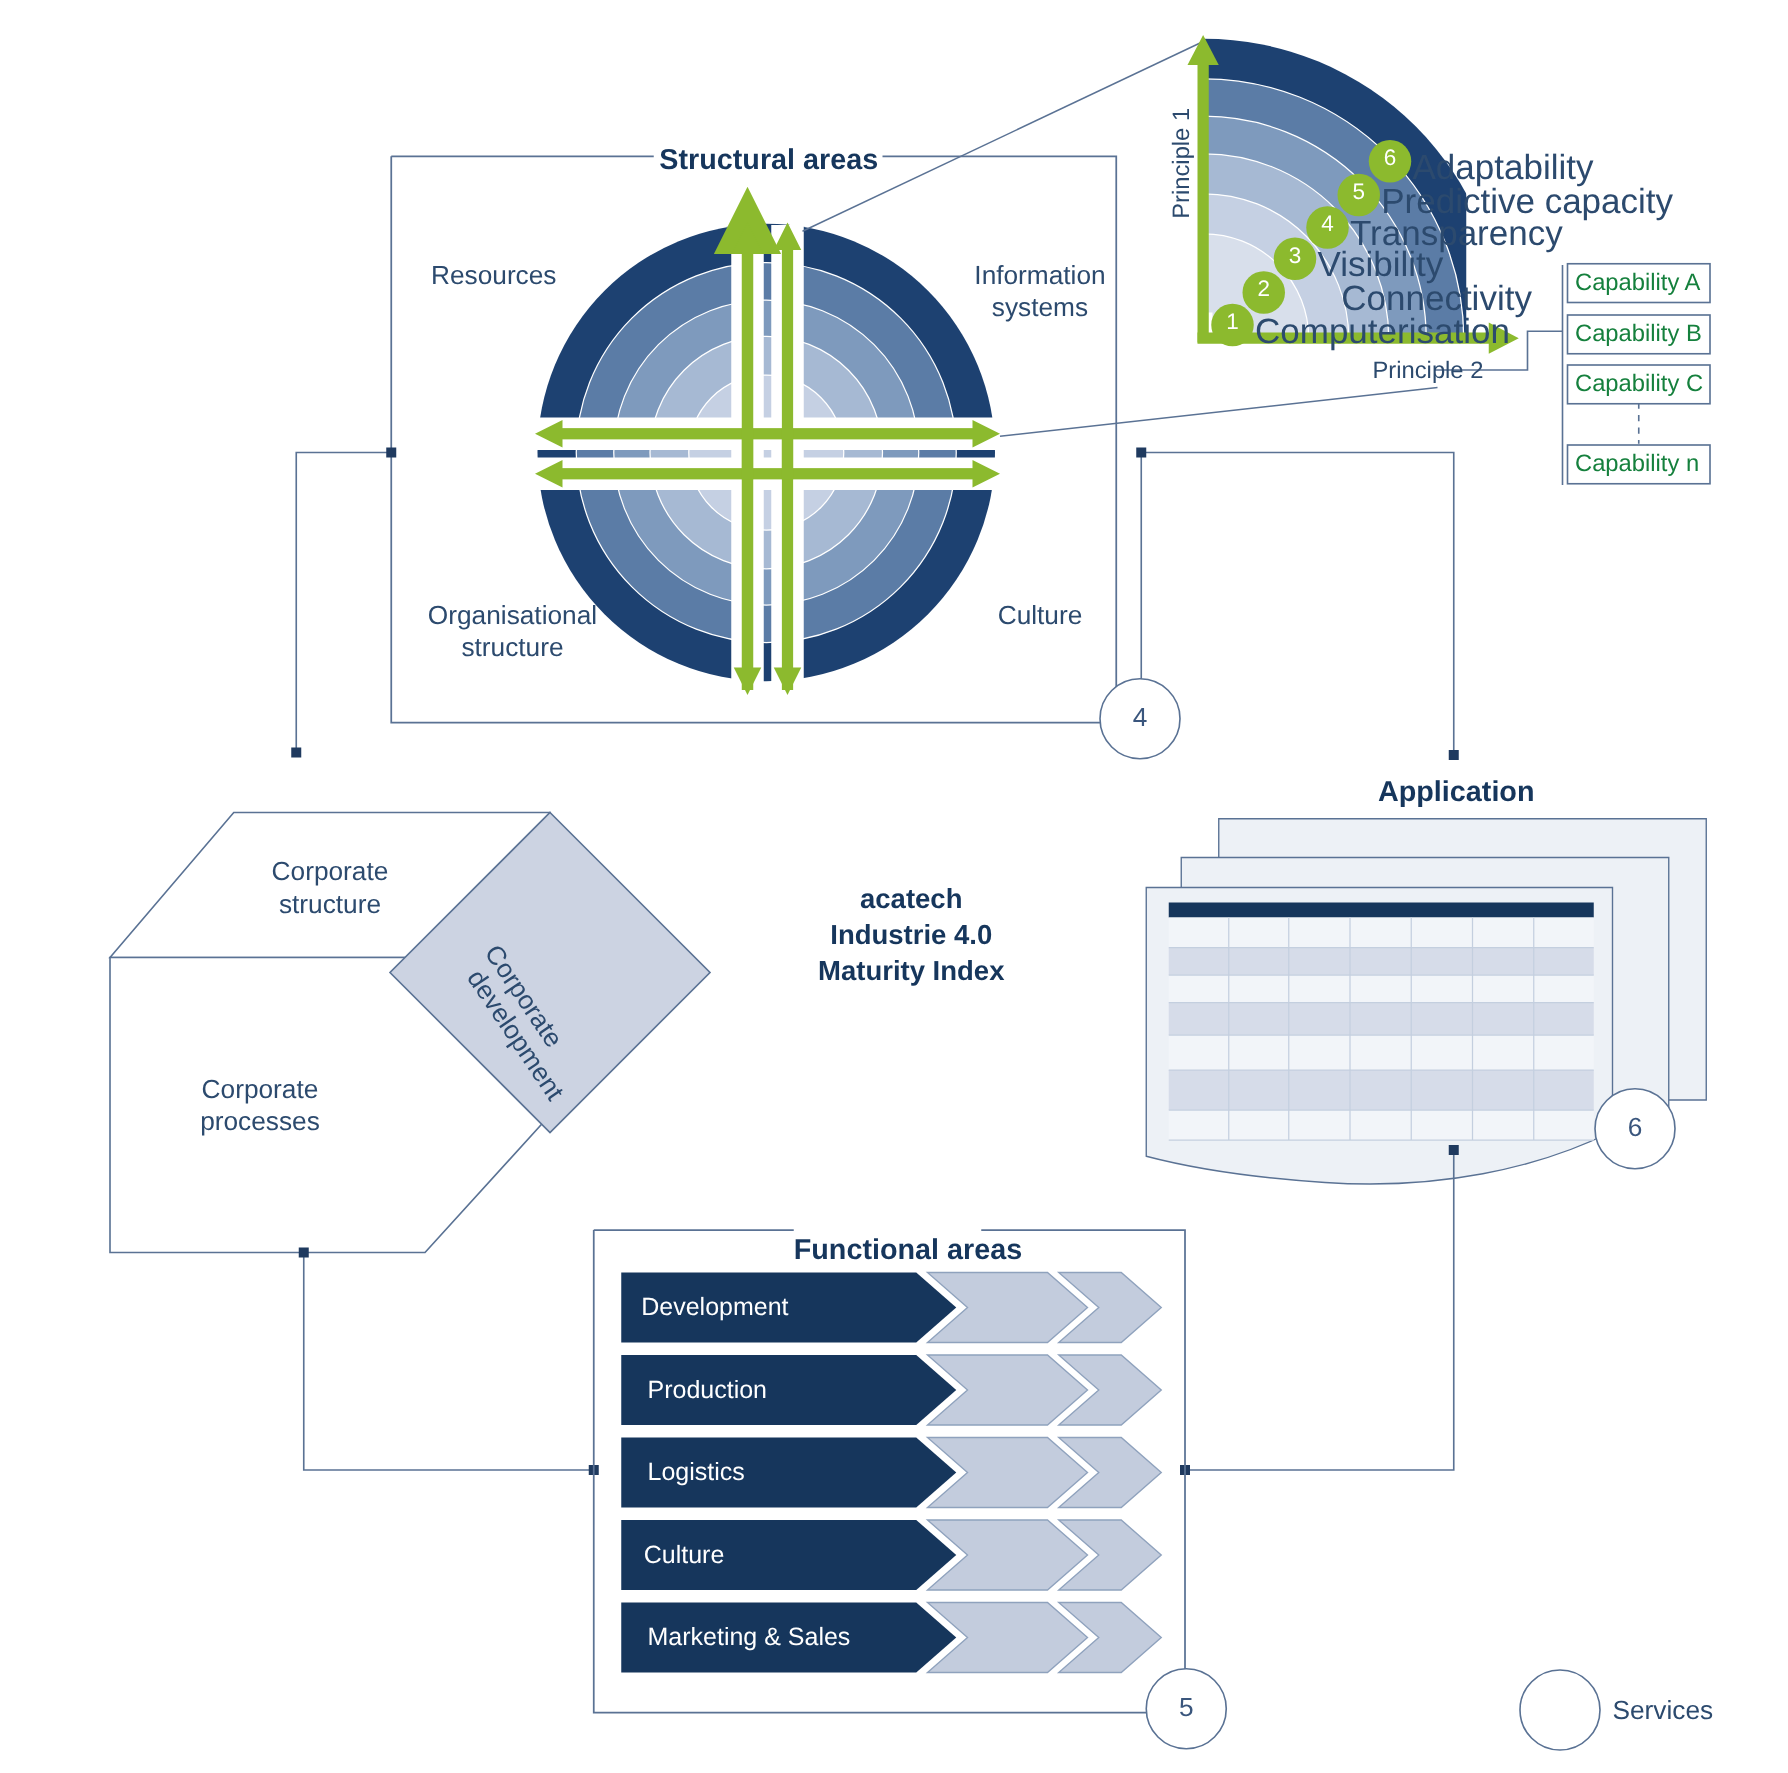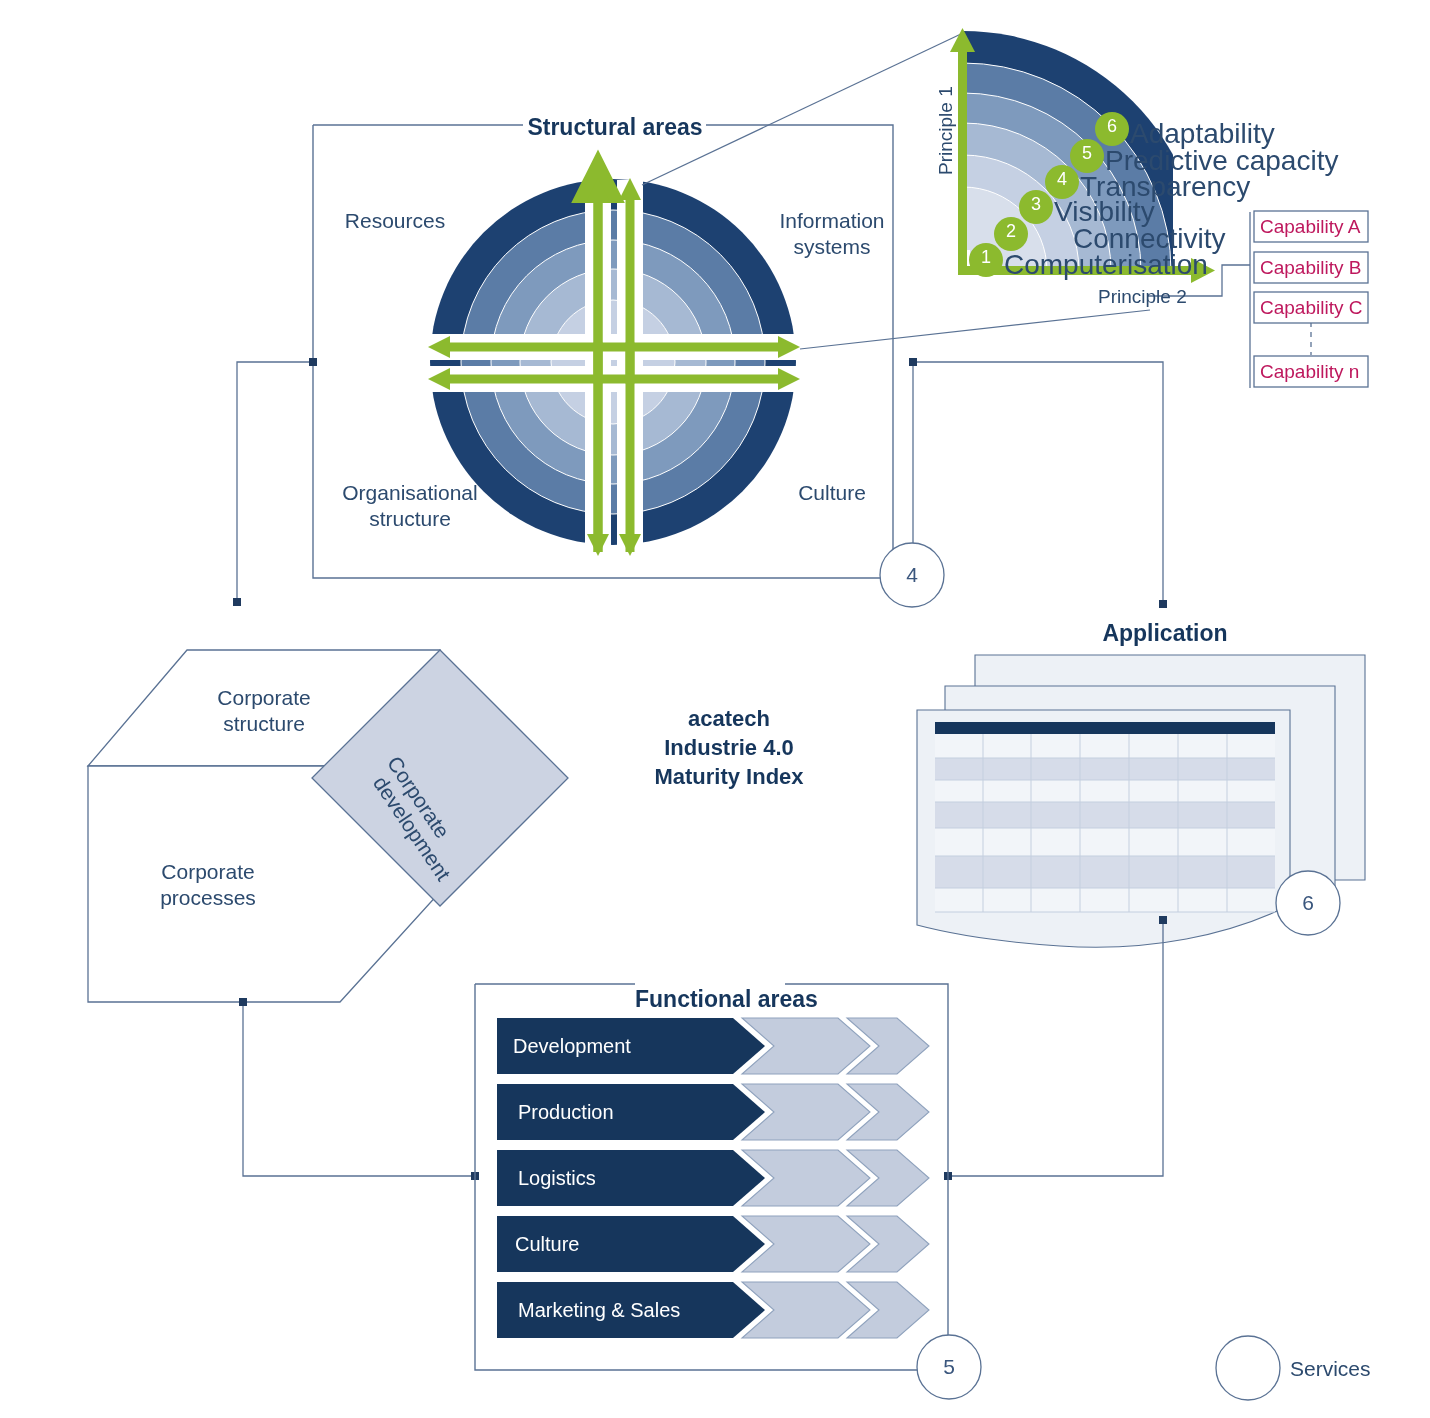--- a/index.html
+++ b/index.html
@@ -41,21 +41,21 @@
     text-align: center;
   }
   .center-title {
     font-size: 22px;
     font-weight: bold;
     color: #16365c;
     text-align: center;
     line-height: 1.33;
   }
   .step-label { font-size: 28px; color: #2c4a6e; }
-  .cap-label { font-size: 19px; color: #be185d; }
+  .cap-label { font-size: 19px; color: #15803d; }
   .chev-label {
     font-size: 20px;
     color: #ffffff;
   }
   .axis-label { font-size: 19px; color: #2c4a6e; }
   .chapter-num {
     font-size: 21px;
     color: #3a567d;
     text-align: center;
   }

